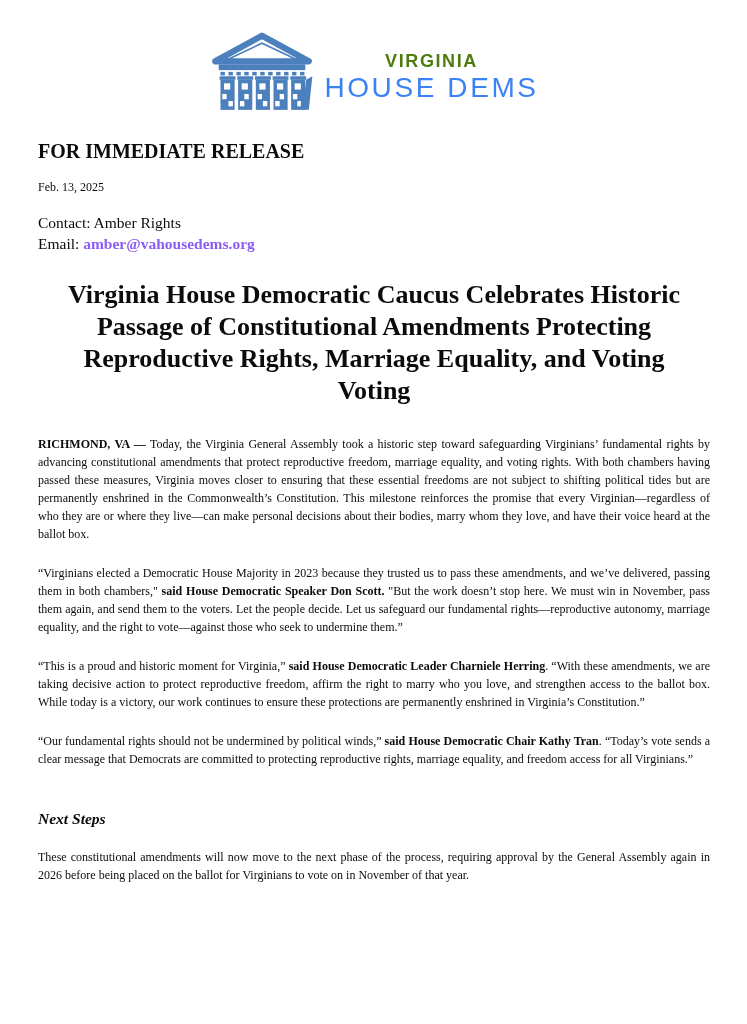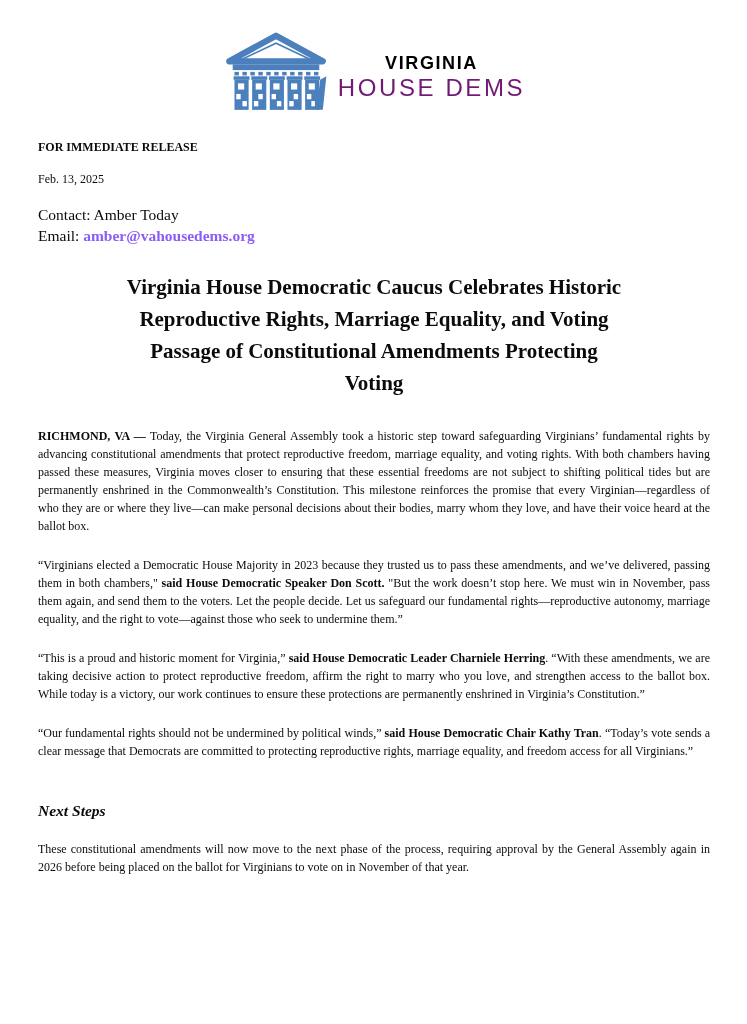--- a/index.html
+++ b/index.html
@@ -29,34 +29,34 @@
     display: flex;
     flex-direction: column;
     align-items: center;
     font-family: "Liberation Sans", "DejaVu Sans", sans-serif;
     margin-top: 14px;
   }
   .logo-line1 {
     font-size: 18px;
     font-weight: bold;
     letter-spacing: 1.6px;
-    color: #000000;
+    color: #4d7c0f;
     line-height: 1.1;
   }
   .logo-line2 {
-    font-size: 24px;
+    font-size: 28px;
     font-weight: 400;
     letter-spacing: 2.6px;
-    color: #701a75;
+    color: #3b82f6;
     line-height: 1.15;
   }
   
   .release-label {
     font-weight: bold;
-    font-size: 12px;
+    font-size: 20px;
     margin-top: 24px;
   }
   .date-line {
     font-size: 12px;
     margin-top: 17px;
   }
   .contact-block {
     margin-top: 17px;
     font-size: 15.5px;
     line-height: 21px;
@@ -65,21 +65,21 @@
     color: #8b5cf6;
     font-weight: bold;
     text-decoration: none;
     cursor: pointer;
   }
   
   .doc-title {
     margin: 25px auto 28px auto;
     text-align: center;
     font-weight: bold;
-    font-size: 21px;
+    font-size: 26px;
     line-height: 32px;
     max-width: 660px;
   }
   
   .para {
     font-size: 12px;
     line-height: 18px;
     text-align: justify;
     margin-bottom: 21px;
   }
@@ -153,28 +153,28 @@
     <div class="logo-text">
       <div class="logo-line1">VIRGINIA</div>
       <div class="logo-line2">HOUSE DEMS</div>
     </div>
   </div>
 
   <div class="release-label">FOR IMMEDIATE RELEASE</div>
   <div class="date-line">Feb. 13, 2025</div>
 
   <div class="contact-block">
-    <div>Contact: Amber Today</div>
+    <div>Contact: Amber Rights</div>
     <div><span>Email: </span><a class="email-link" href="#">amber@vahousedems.org</a></div>
   </div>
 
   <h1 class="doc-title">
     <div>Virginia House Democratic Caucus Celebrates Historic</div>
+    <div>Passage of Constitutional Amendments Protecting</div>
     <div>Reproductive Rights, Marriage Equality, and Voting</div>
-    <div>Passage of Constitutional Amendments Protecting</div>
     <div>Voting</div>
   </h1>
 
   <p class="para"><b>RICHMOND, VA — </b><span>Today, the Virginia General Assembly took a historic step toward safeguarding Virginians’ fundamental rights by advancing constitutional amendments that protect reproductive freedom, marriage equality, and voting rights. With both chambers having passed these measures, Virginia moves closer to ensuring that these essential freedoms are not subject to shifting political tides but are permanently enshrined in the Commonwealth’s Constitution. This milestone reinforces the promise that every Virginian—regardless of who they are or where they live—can make personal decisions about their bodies, marry whom they love, and have their voice heard at the ballot box.</span></p>
 
   <p class="para"><span>“Virginians elected a Democratic House Majority in 2023 because they trusted us to pass these amendments, and we’ve delivered, passing them in both chambers," </span><b>said House Democratic Speaker Don Scott.</b><span> "But the work doesn’t stop here. We must win in November, pass them again, and send them to the voters. Let the people decide. Let us safeguard our fundamental rights—reproductive autonomy, marriage equality, and the right to vote—against those who seek to undermine them.”</span></p>
 
   <p class="para"><span>“This is a proud and historic moment for Virginia,” </span><b>said House Democratic Leader Charniele Herring</b><span>. “With these amendments, we are taking decisive action to protect reproductive freedom, affirm the right to marry who you love, and strengthen access to the ballot box. While today is a victory, our work continues to ensure these protections are permanently enshrined in Virginia’s Constitution.”</span></p>
 
   <p class="para"><span>“Our fundamental rights should not be undermined by political winds,” </span><b>said House Democratic Chair Kathy Tran</b><span>. “Today’s vote sends a clear message that Democrats are committed to protecting reproductive rights, marriage equality, and freedom access for all Virginians.”</span></p>

